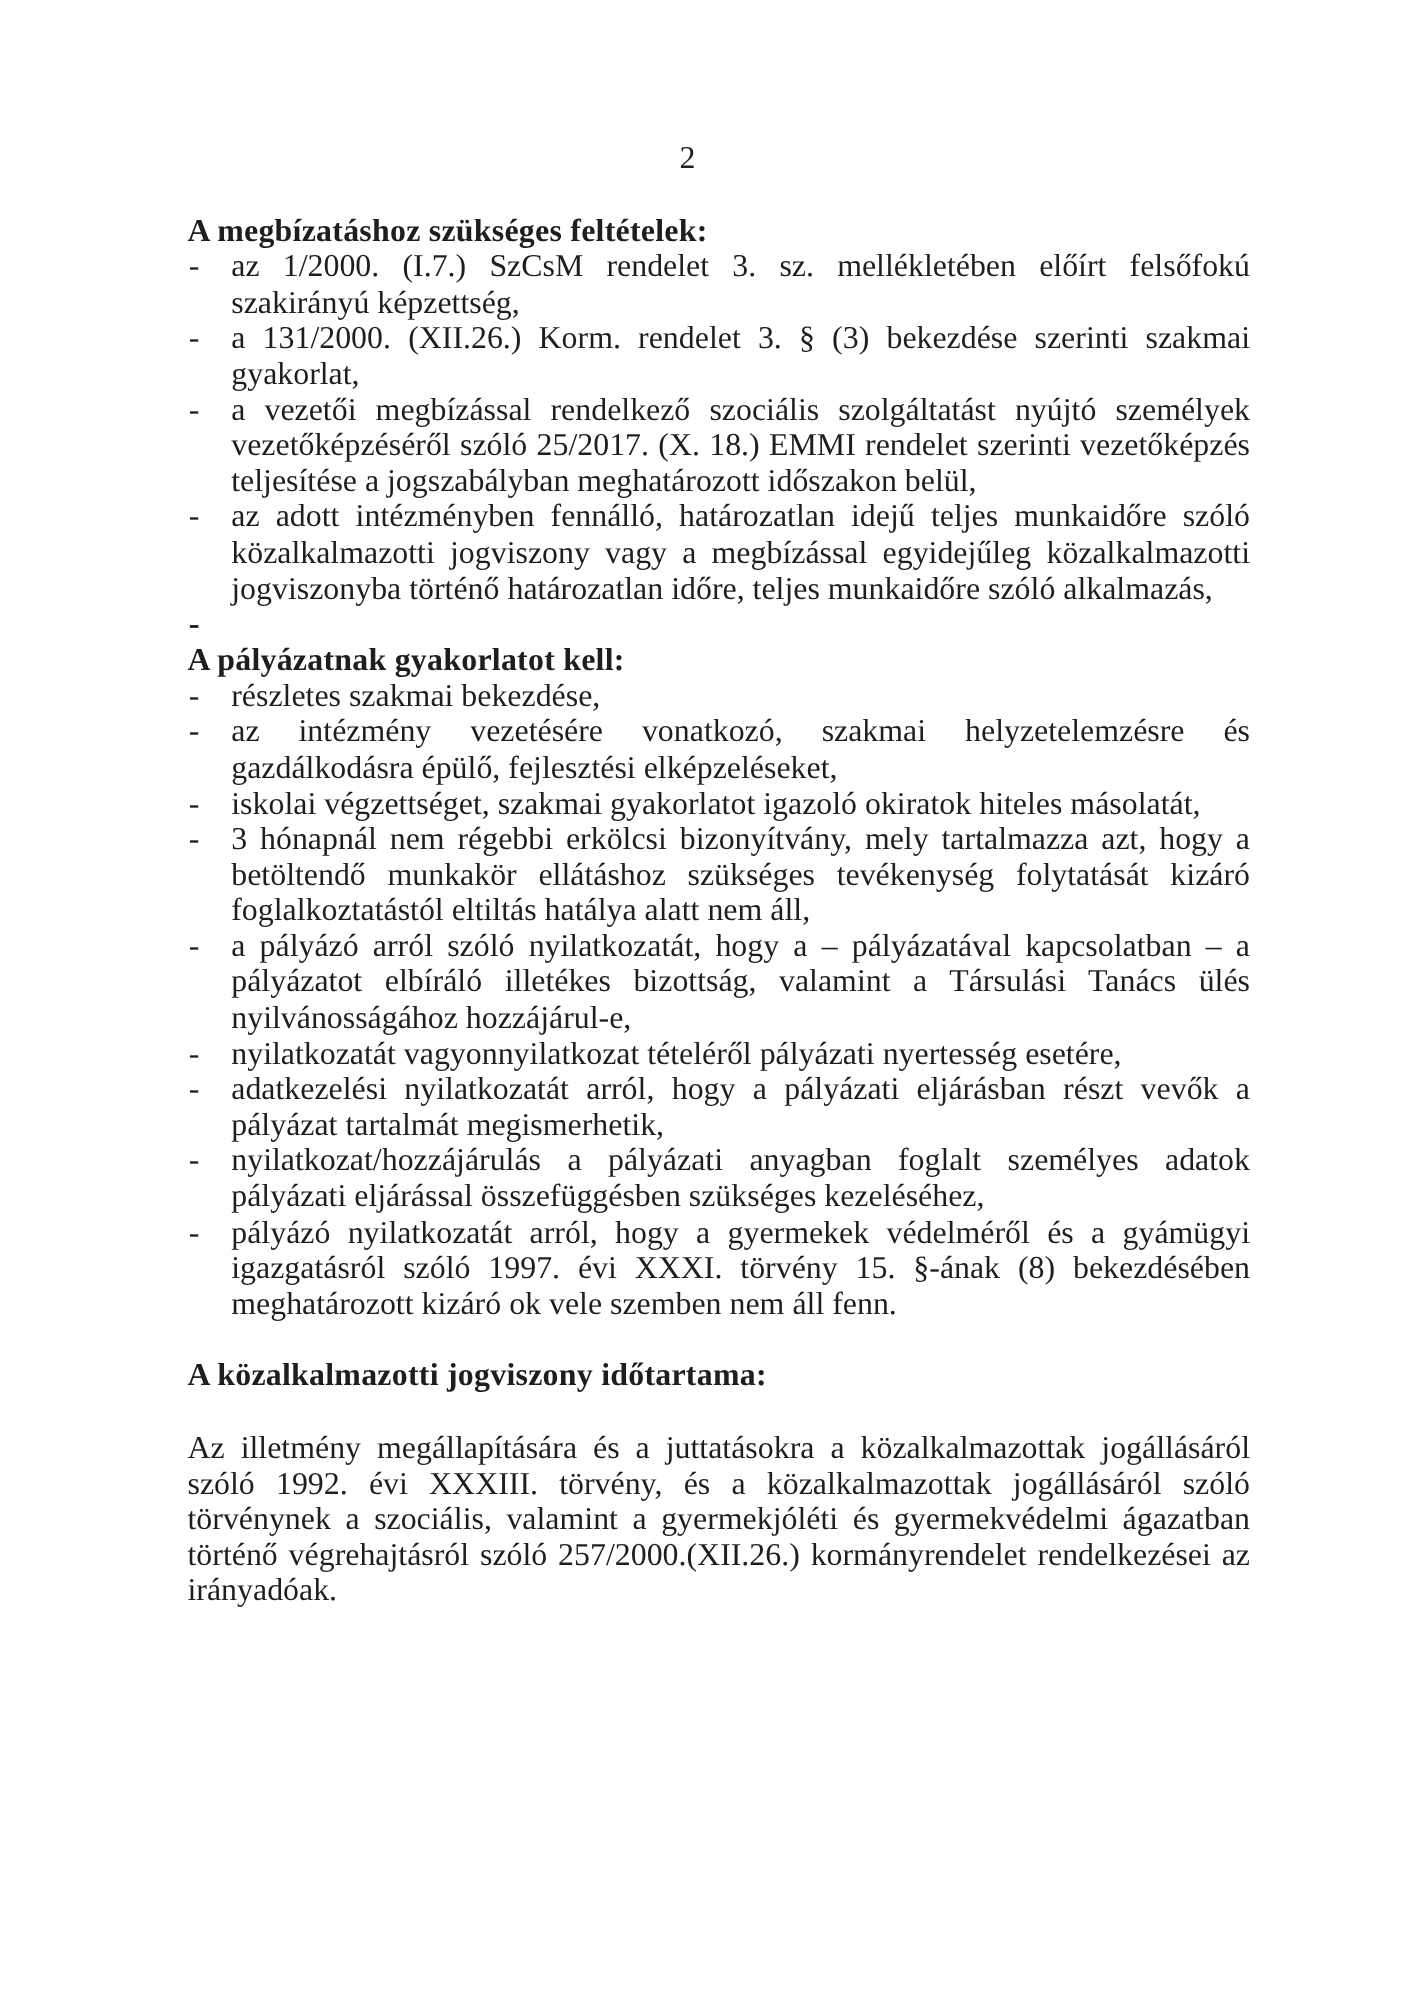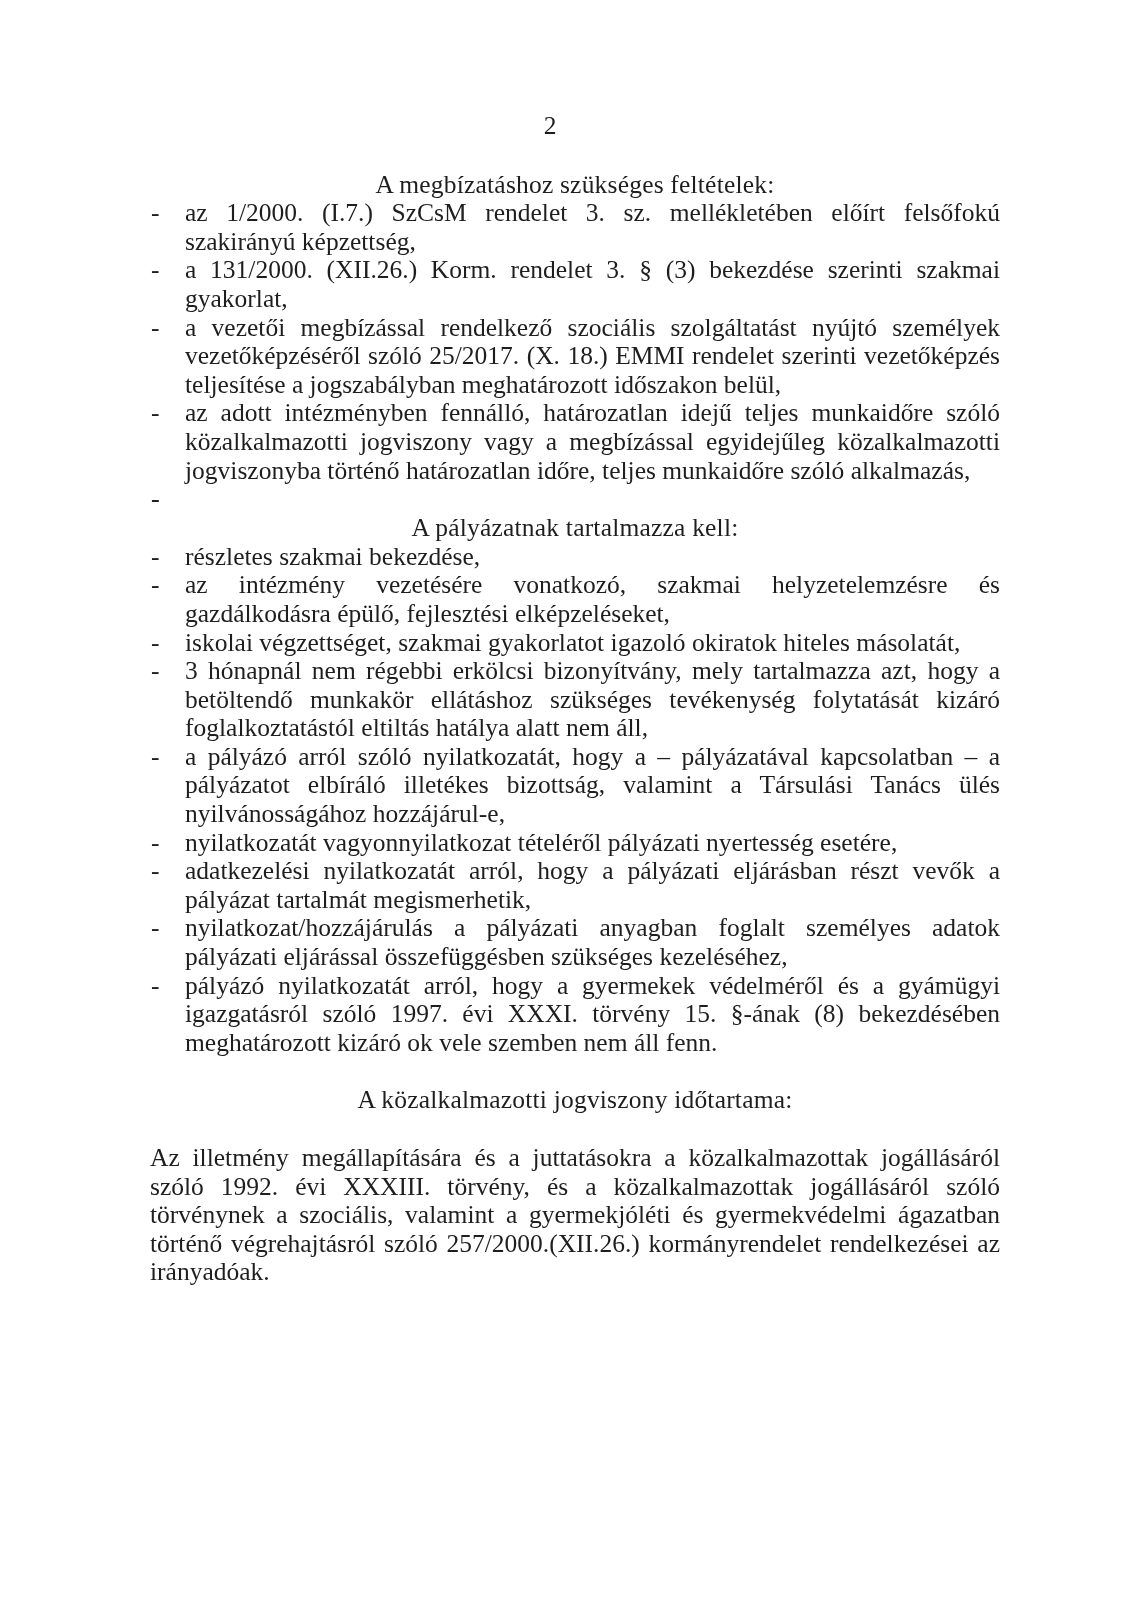--- a/index.html
+++ b/index.html
@@ -21,23 +21,22 @@
     line-height: 28.6px;
   }
   .page-number {
     text-align: center;
     padding-right: 50px; 
     margin-bottom: 30px;
   }
   .section { margin-top: 29px; }
   .section:first-of-type { margin-top: 0; }
   .section-heading {
-    font-weight: normal;
+    font-weight: bold;
     letter-spacing: 0.2px;
-    text-align: center;
   }
   ul.bullet-list {
     margin: 0;
     padding: 0;
     list-style: none;
   }
   ul.bullet-list li {
     position: relative;
     padding-left: 35px;
     text-align: justify;
@@ -83,21 +82,21 @@
         <li>
           <span class="dash">-</span>
         </li>
         <li>
           <span class="dash">-</span>
         </li>
       </ul>
     </div>
 
     <div class="section">
-      <div class="section-heading">A pályázatnak tartalmazza kell:</div>
+      <div class="section-heading">A pályázatnak gyakorlatot kell:</div>
       <ul class="bullet-list">
         <li>
           <span class="dash">-</span>
           <span>részletes szakmai bekezdése,</span>
         </li>
         <li>
           <span class="dash">-</span>
           <span>az intézmény vezetésére vonatkozó, szakmai helyzetelemzésre és gazdálkodásra épülő, fejlesztési elképzeléseket,</span>
         </li>
         <li>

